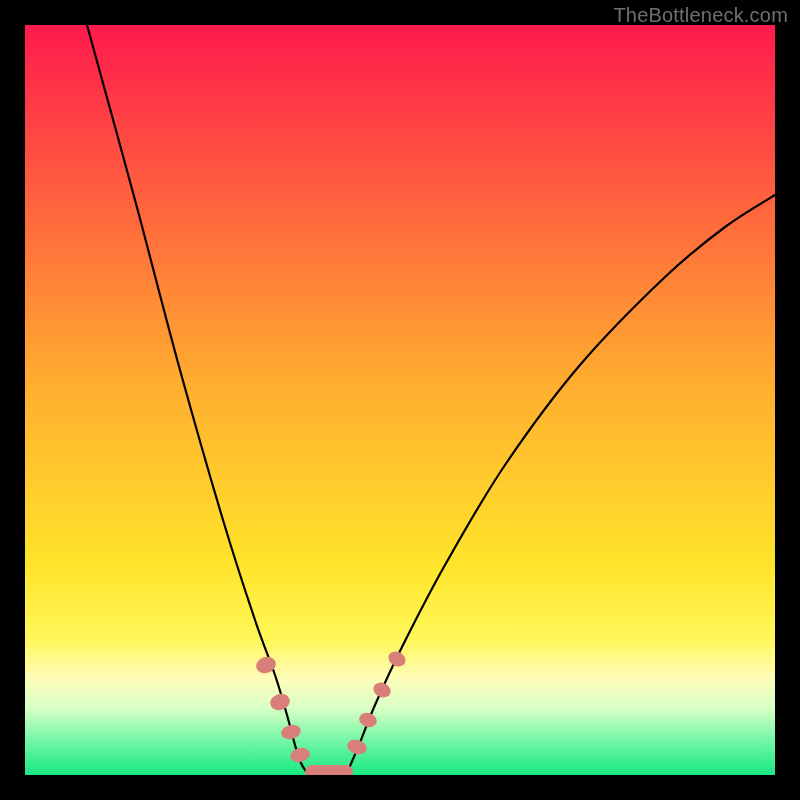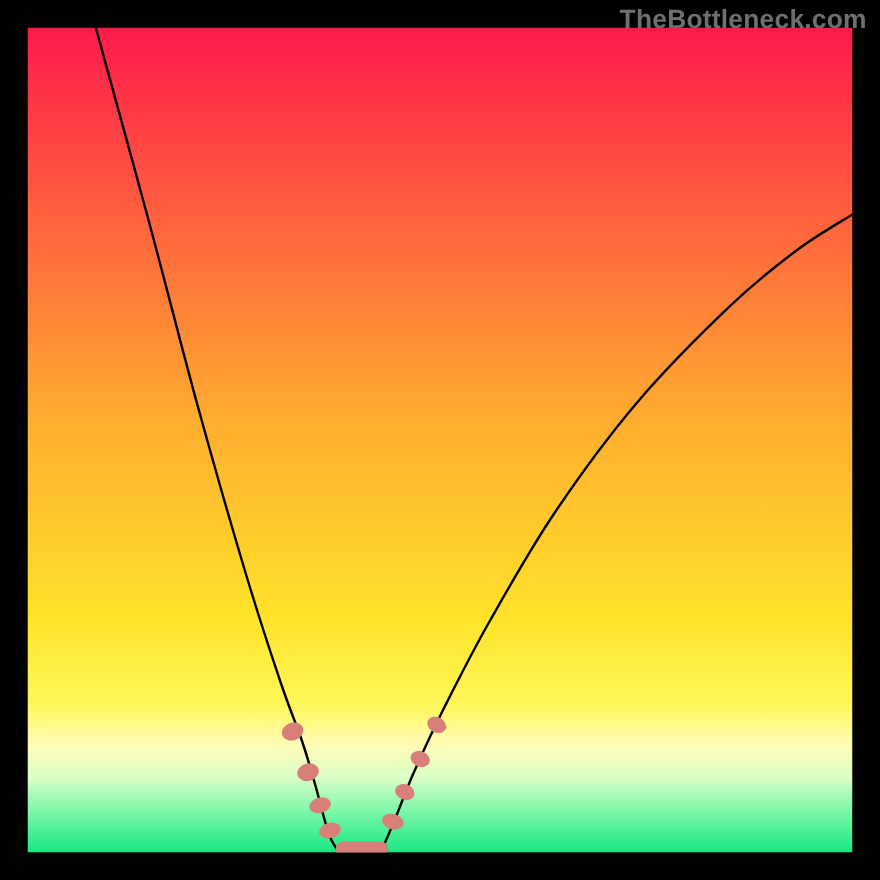--- a/index.html
+++ b/index.html
@@ -16,22 +16,22 @@
     left: 25px;
     top: 25px;
     width: 750px;
     height: 750px;
   }
   .watermark {
     position: absolute;
     top: 4px;
     right: 12px;
     color: #6f6f6f;
-    font-size: 24px;
-    font-weight: 700;
+    font-size: 20px;
+    font-weight: 400;
     letter-spacing: 0.2px;
   }
   svg {
     display: block;
   }
 </style>
 </head>
 <body>
 
 <div class="watermark">TheBottleneck.com</div>

